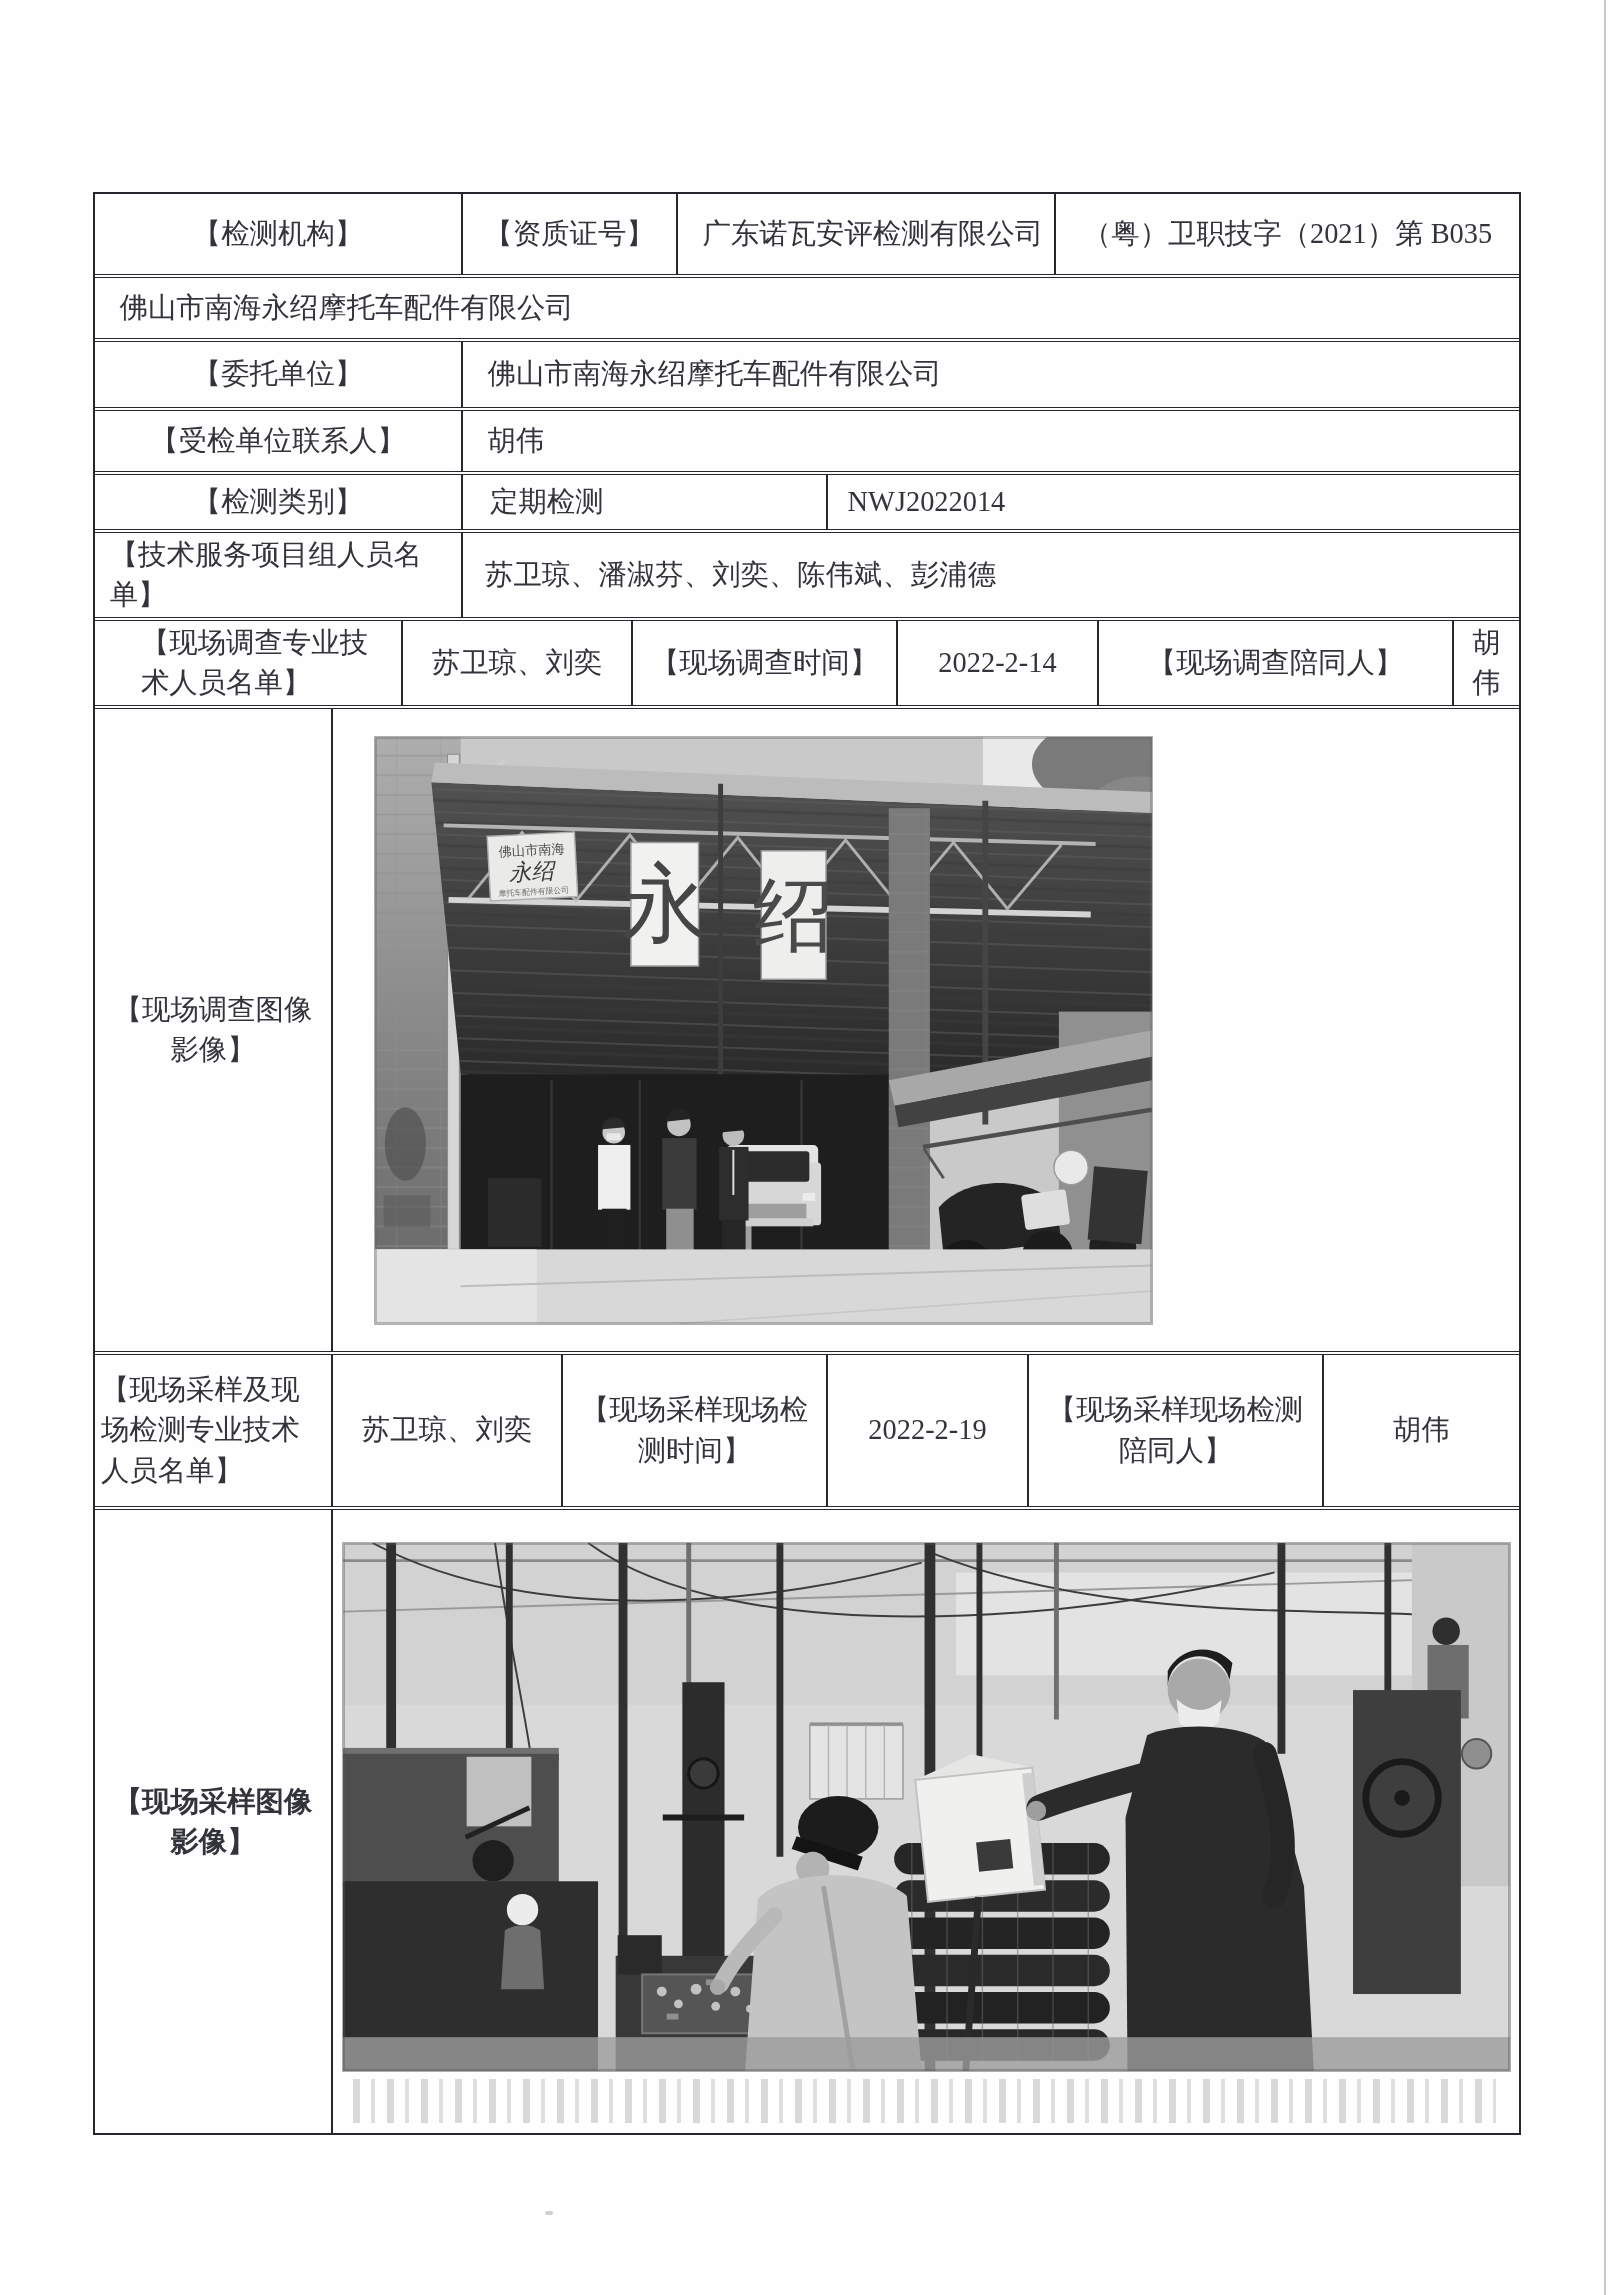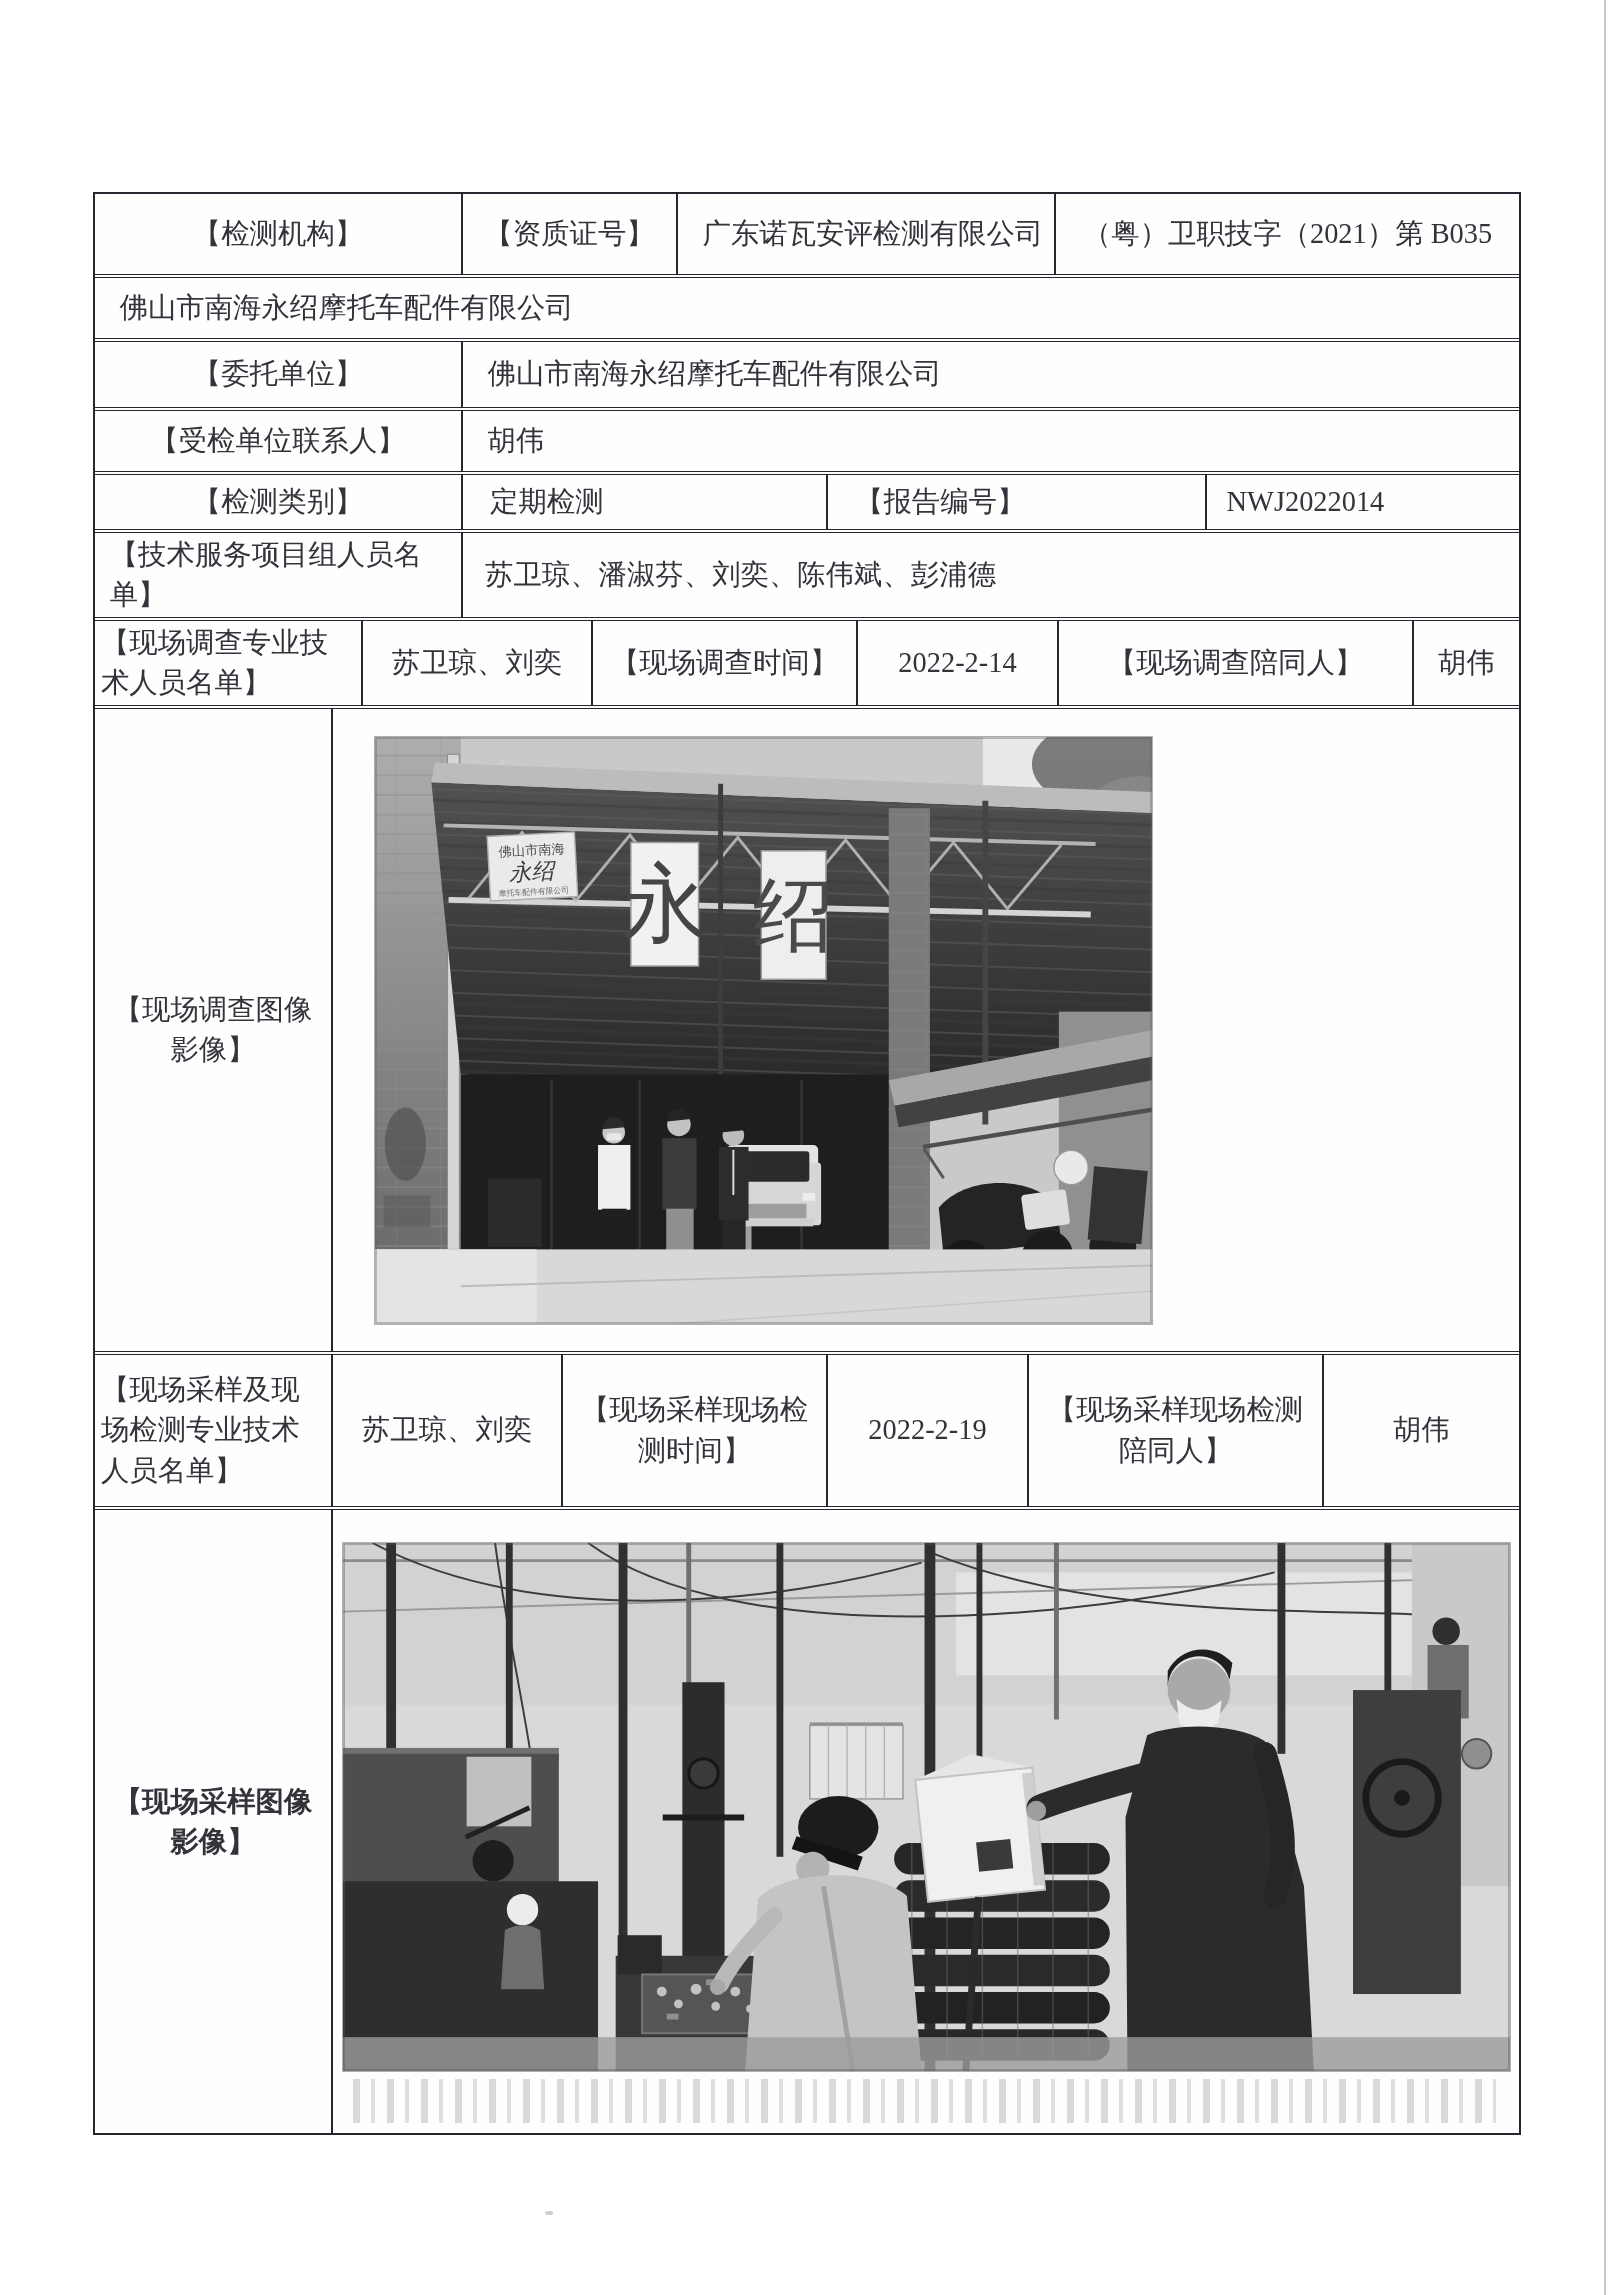--- a/index.html
+++ b/index.html
@@ -58,31 +58,30 @@
   </div>
 
   <div class="row" style="height:64px;">
     <div class="cell" style="width:368px;">【受检单位联系人】</div>
     <div class="cell left endc" style="flex:1;padding-left:24.5px;">胡伟</div>
   </div>
 
   <div class="row" style="height:58px;">
     <div class="cell" style="width:368px;">【检测类别】</div>
     <div class="cell left" style="width:365px;padding-left:27px;">定期检测</div>
-    <div class="cell left" style="width:379px;padding-left:27px;">【报告编号】</div>
     <div class="cell left endc" style="flex:1;padding-left:19.6px;">NWJ2022014</div>
   </div>
 
   <div class="row" style="height:88px;">
     <div class="cell left" style="width:368px;padding-left:14.7px;padding-right:20px;">【技术服务项目组人员名单】</div>
     <div class="cell left endc" style="flex:1;padding-left:22px;">苏卫琼、潘淑芬、刘奕、陈伟斌、彭浦德</div>
   </div>
 
   <div class="row" style="height:88px;">
-    <div class="cell left" style="width:268px;padding:0 5.9px;">【现场调查专业技术人员名单】</div>
+    <div class="cell left" style="width:268px;padding:0 5.9px;margin-left:40px;">【现场调查专业技术人员名单】</div>
     <div class="cell" style="width:230px;">苏卫琼、刘奕</div>
     <div class="cell" style="width:265px;">【现场调查时间】</div>
     <div class="cell" style="width:201px;">2022-2-14</div>
     <div class="cell" style="width:355px;">【现场调查陪同人】</div>
     <div class="cell endc" style="flex:1;">胡伟</div>
   </div>
 
   <div class="row" style="height:646px;">
     <div class="cell" style="width:238px;padding:0 9.8px;">【现场调查图像影像】</div>
     <div class="cell endc photo-cell" style="flex:1;">

